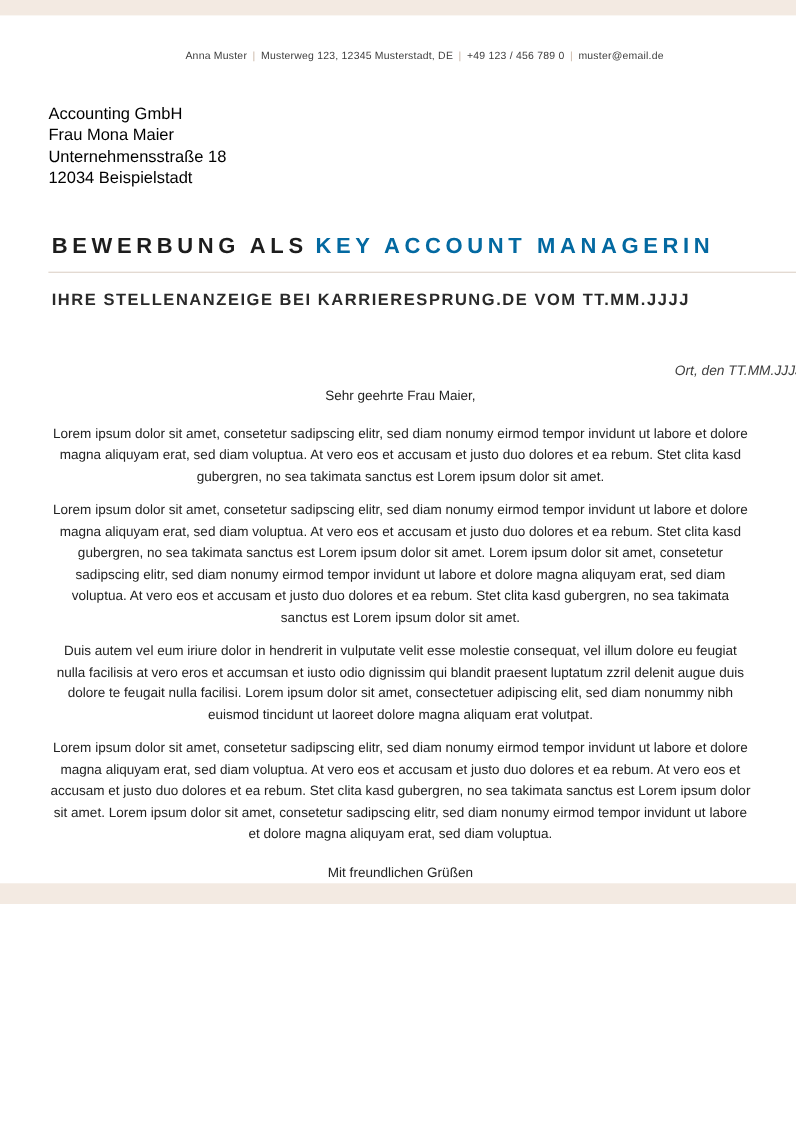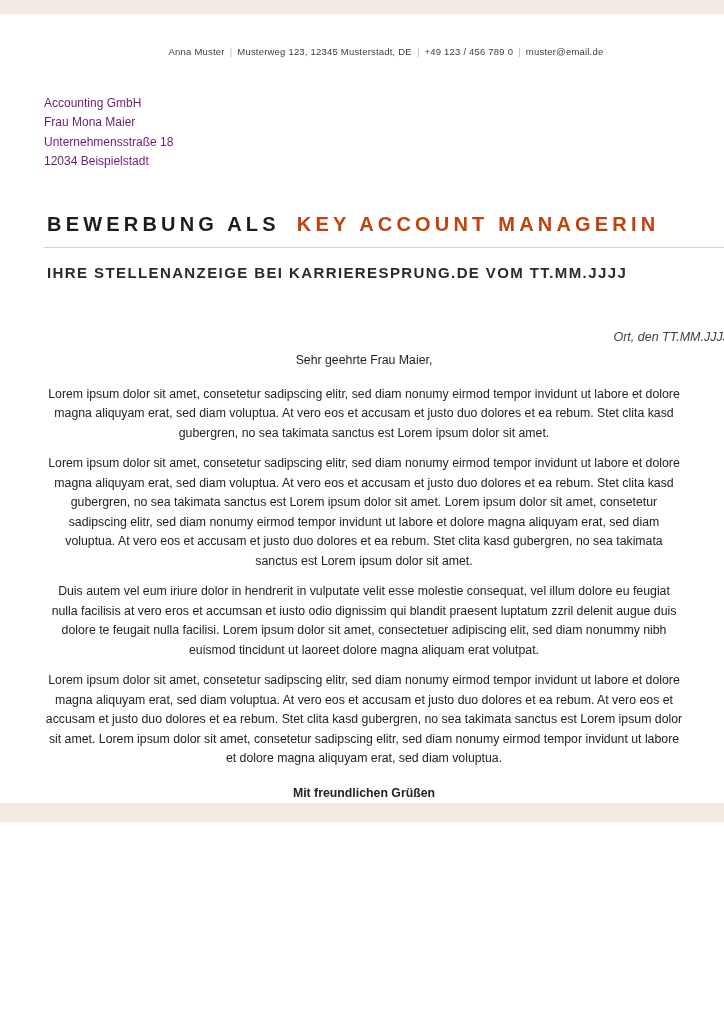--- a/index.html
+++ b/index.html
@@ -17,29 +17,29 @@
   .band-bottom{bottom:0;height:19px;}
 
   .letterhead{
     position:absolute;top:46px;left:0;right:0;
     text-align:center;font-size:9.5px;color:#3d3d3d;letter-spacing:.2px;
   }
   .lh-sep{color:#c9b5a4;margin:0 5px;}
 
   .recipient{
     position:absolute;top:94px;left:44px;
-    font-size:12px;line-height:19.3px;color:#701a75;
+    font-size:15px;line-height:19.3px;color:#000000;
   }
 
   .title{
     position:absolute;top:213px;left:47px;
     font-size:20px;font-weight:bold;letter-spacing:4.2px;
     color:#1d1d1d;white-space:nowrap;
   }
-  .title .highlight{color:#c2410c;margin-left:17px;}
+  .title .highlight{color:#0369a1;margin-left:7px;}
 
   .divider{
     position:absolute;top:247px;left:44px;right:42px;
     height:1px;background:#dcd2c8;
   }
 
   .subject{
     position:absolute;top:264px;left:47px;
     font-size:15px;font-weight:bold;letter-spacing:1.4px;color:#2a2a2a;
     white-space:nowrap;
@@ -49,21 +49,21 @@
     position:absolute;top:330px;right:43px;
     font-size:12.5px;font-style:italic;color:#404040;
   }
 
   .letter-body{
     position:absolute;top:351px;left:44px;width:640px;
     font-size:12.3px;line-height:19.5px;color:#232323;text-align:center;
   }
   .salutation{margin:0 0 14px 0;}
   .letter-body p{margin:0 0 11px 0;white-space:pre-line;}
-  .closing{margin-top:15px;font-weight:bold;}
+  .closing{margin-top:15px;}
 
   .signature{margin-top:12px;margin-left:6px;width:250px;height:82px;}
   .signature svg{display:block;width:250px;height:82px;}
 
   .enclosures{
     position:absolute;top:979px;left:0;right:0;
     font-size:12.5px;color:#222;
   }
   .enc-label{position:absolute;left:48px;top:0;}
   .enc-item{position:absolute;top:0;white-space:nowrap;font-style:italic;}

